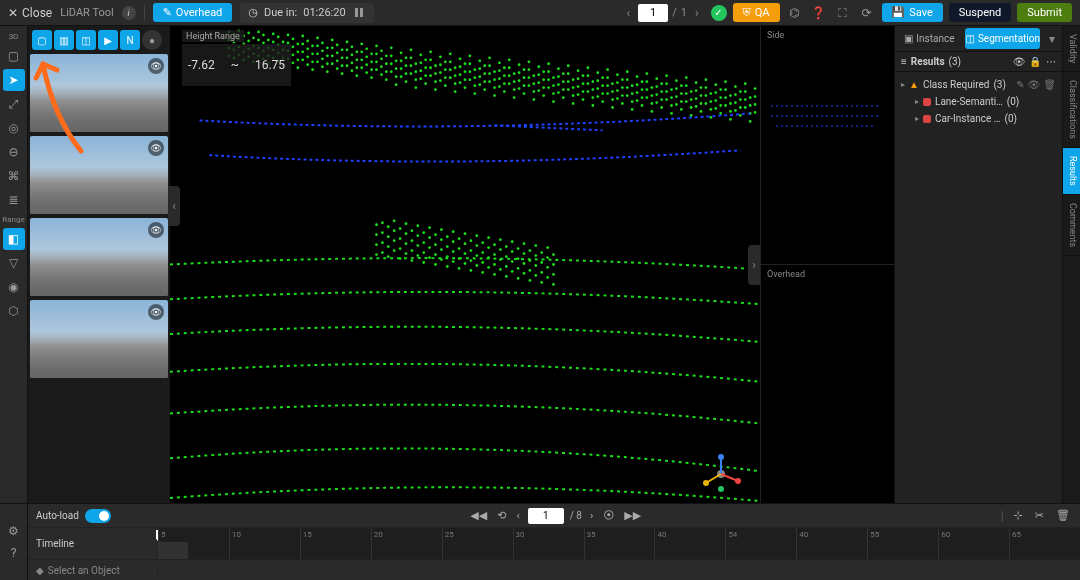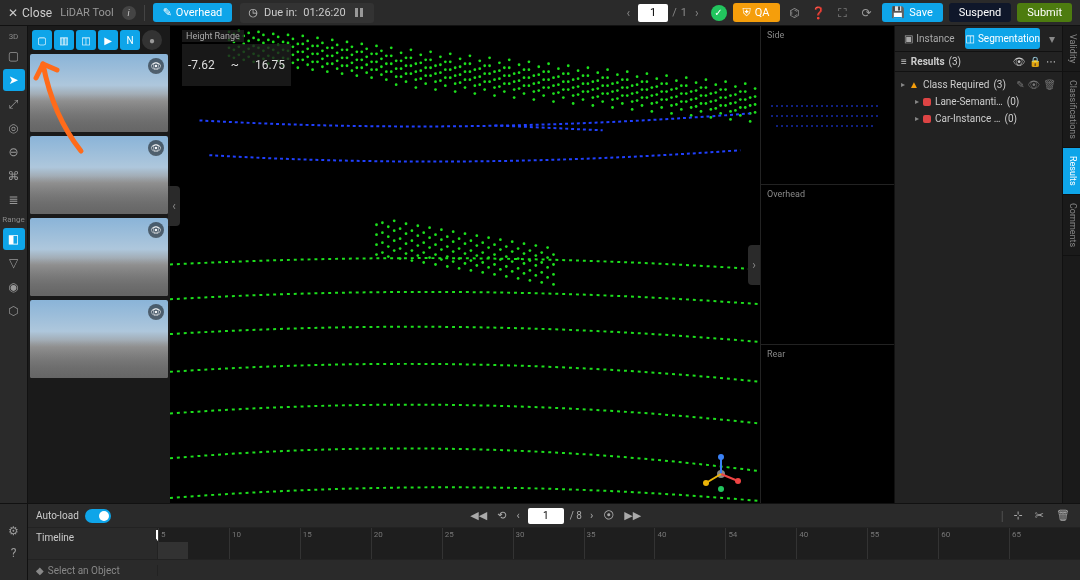--- a/index.html
+++ b/index.html
@@ -93,21 +93,21 @@
   .bottom{background:#2a2a2a;border-top:1px solid #111}
   .frame-bar{height:24px;display:flex;align-items:center;padding:0 8px;gap:6px;border-bottom:1px solid #222}
   .fb-left{display:flex;align-items:center;gap:6px;font-size:10px}
   .toggle{width:26px;height:14px;background:#0ea5e9;border-radius:7px;position:relative;cursor:pointer}
   .toggle::after{content:'';position:absolute;width:10px;height:10px;background:#fff;border-radius:50%;top:2px;right:2px}
   .fb-center{flex:1;display:flex;align-items:center;justify-content:center;gap:6px}
   .fb-ctrl{cursor:pointer;color:#aaa;font-size:11px;padding:0 2px}
   .fb-input{width:36px;height:16px;background:#fff;border:none;text-align:center;font-size:10px;border-radius:2px}
   .fb-right{display:flex;gap:8px;align-items:center}
   .timeline-row{height:32px;display:flex;align-items:stretch;border-bottom:1px solid #222}
-  .tl-label{width:130px;padding:4px 8px;font-size:10px;display:flex;align-items:flex-start;border-right:1px solid #222;position:relative}
+  .tl-label{width:130px;padding:4px 8px;font-size:10px;display:flex;align-items:center;border-right:1px solid #222;position:relative}
   .tl-track{flex:1;position:relative;background:#1e1e1e}
   .tl-ticks{position:absolute;top:0;left:0;right:0;height:100%;display:flex}
   .tl-tick{flex:1;border-left:1px solid #333;font-size:8px;color:#777;padding-left:2px;padding-top:2px;position:relative}
   .tl-cursor{position:absolute;top:-2px;left:2px;width:8px;height:14px;background:#fff;clip-path:polygon(0 0,100% 0,100% 60%,50% 100%,0 60%)}
   .tl-shade{position:absolute;top:14px;left:0;width:30px;bottom:0;background:rgba(80,80,80,.4)}
   .sel-row{height:20px;display:flex;align-items:center}
   .sel-label{width:130px;padding:0 8px;font-size:10px;color:#888;display:flex;align-items:center;gap:4px;border-right:1px solid #222}
   .left-toolbar-bottom{width:28px;background:#2a2a2a;display:flex;flex-direction:column;align-items:center;justify-content:center;border-right:1px solid #111}
   .bottom-wrap{display:flex}
   .bottom-main{flex:1}
@@ -417,23 +417,20 @@
               <g stroke="#2040ff" stroke-dasharray="2 3">
                 <line x1="10" y1="80" x2="120" y2="80"></line>
                 <line x1="10" y1="90" x2="120" y2="90"></line>
                 <line x1="15" y1="100" x2="115" y2="100"></line>
               </g>
             </svg>
         </div>
         <div class="side-view">
           <div class="sv-label">Overhead</div>
         </div>
-        <div class="side-view">
-          <div class="sv-label">Rear</div>
-        </div>
       </div>
 
       <div class="right-panel">
         <div class="rp-main">
           <div class="rp-tabs">
             <div class="rp-tab">
               <span>▣</span>
               <span>Instance</span>
             </div>
             <div class="rp-tab active">

